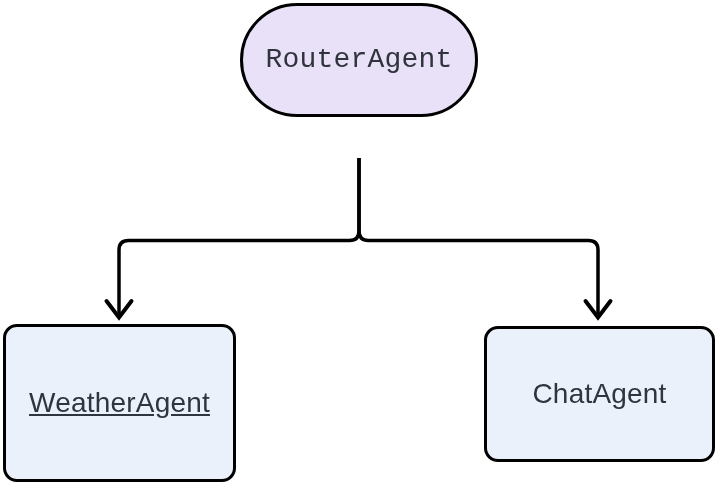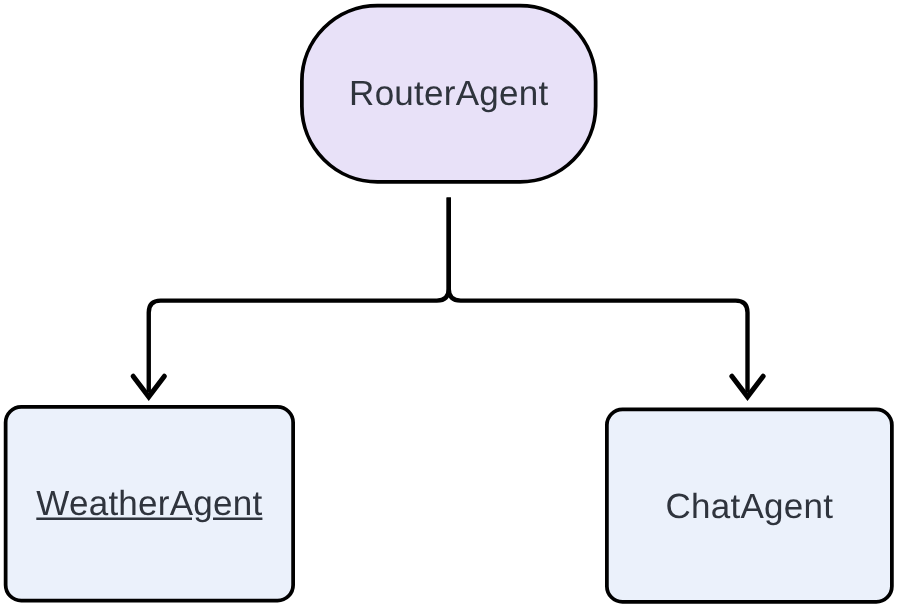--- a/index.html
+++ b/index.html
@@ -46,34 +46,35 @@
     justify-content: center;
     border: 3.5px solid var(--stroke);
     color: var(--text);
     font-size: 28px;
     line-height: 1;
     letter-spacing: 0.2px;
     text-align: center;
   }
   .node-router {
     left: 240px; top: 3px;
-    width: 238px; height: 144px;
+    width: 238px; height: 114px;
     border-radius: 62px;
     background: var(--router_fill);
+    font-family: Liberation Mono, monospace;
   }
   .node-weather {
     left: 3px; top: 324px;
     width: 233px; height: 158px;
     border-radius: 14px;
     background: var(--agent_fill);
     text-decoration: underline;
   }
   .node-chat {
     left: 484px; top: 326px;
-    width: 231px; height: 157px;
+    width: 231px; height: 136px;
     border-radius: 14px;
     background: var(--agent_fill);
   }
 </style>
 </head>
 <body>
 
 <div class="canvas">
 
   <svg class="edges-layer" viewBox="0 0 720 488" aria-hidden="true">

